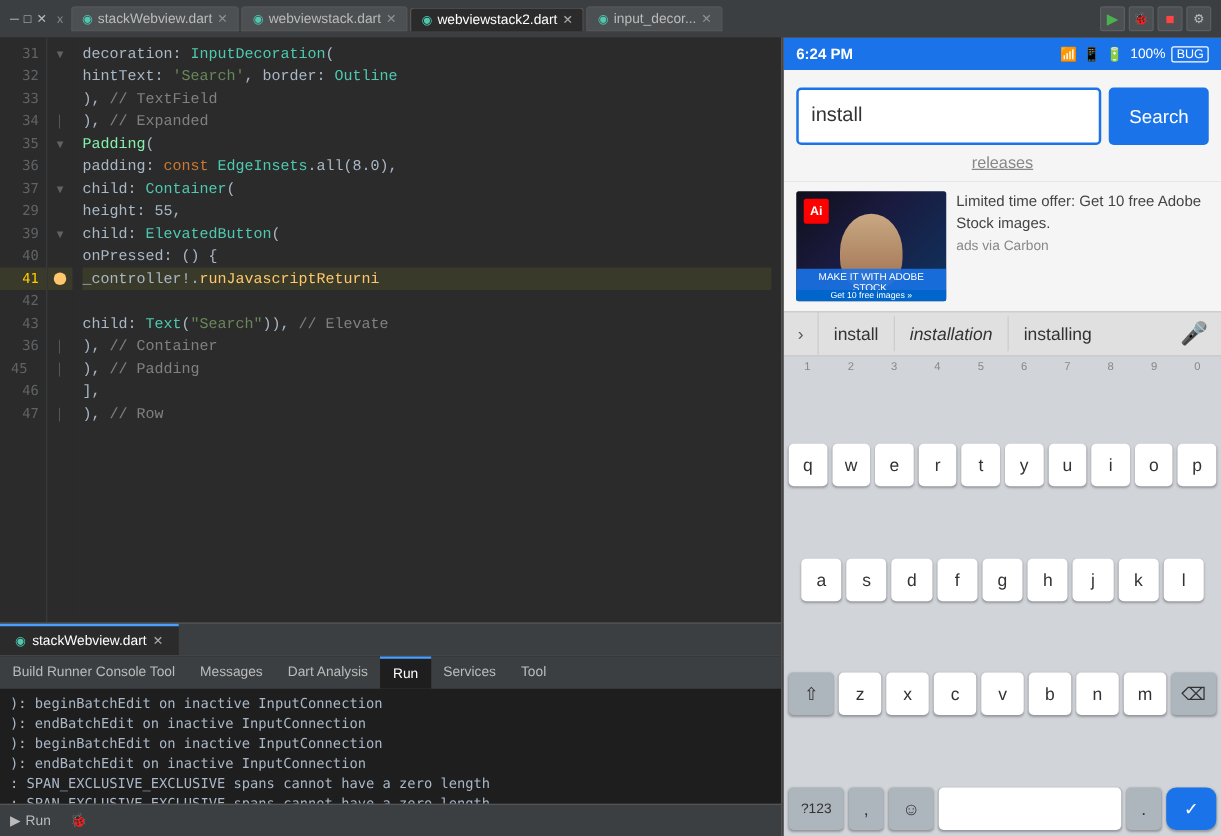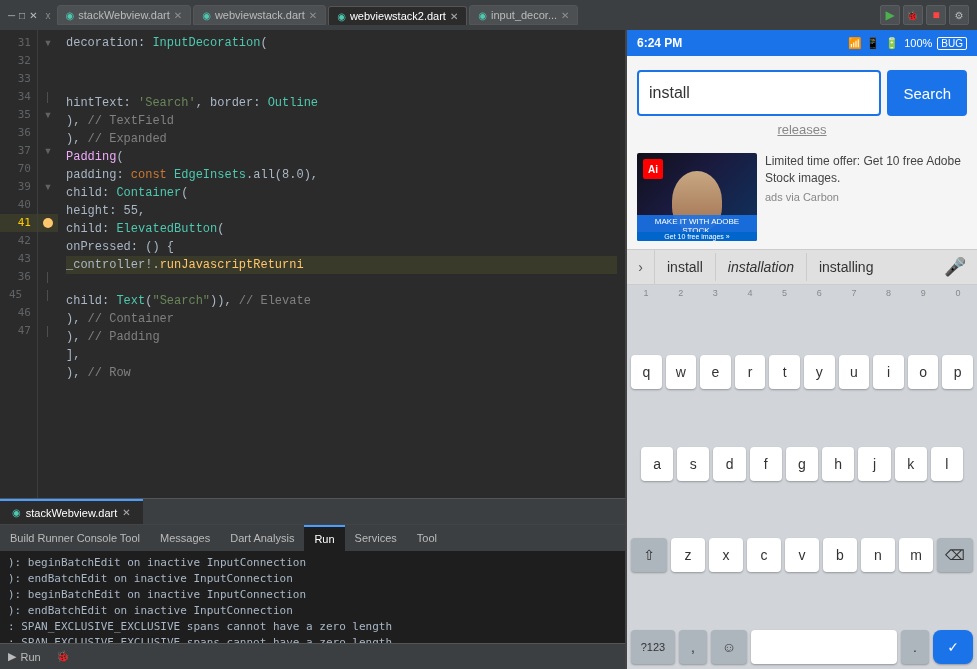--- a/index.html
+++ b/index.html
@@ -54,21 +54,21 @@
     <div style="flex:1;display:flex;overflow:hidden;">
 
       <div style="width:38px;background:#2b2b2b;padding:4px 0;flex-shrink:0;border-right:1px solid #3c3f41;">
         <div style="height:18px;line-height:18px;text-align:right;padding-right:6px;font-size:11px;color:#606366;font-family:monospace;">31</div>
         <div style="height:18px;line-height:18px;text-align:right;padding-right:6px;font-size:11px;color:#606366;font-family:monospace;">32</div>
         <div style="height:18px;line-height:18px;text-align:right;padding-right:6px;font-size:11px;color:#606366;font-family:monospace;">33</div>
         <div style="height:18px;line-height:18px;text-align:right;padding-right:6px;font-size:11px;color:#606366;font-family:monospace;">34</div>
         <div style="height:18px;line-height:18px;text-align:right;padding-right:6px;font-size:11px;color:#606366;font-family:monospace;">35</div>
         <div style="height:18px;line-height:18px;text-align:right;padding-right:6px;font-size:11px;color:#606366;font-family:monospace;">36</div>
         <div style="height:18px;line-height:18px;text-align:right;padding-right:6px;font-size:11px;color:#606366;font-family:monospace;">37</div>
-        <div style="height:18px;line-height:18px;text-align:right;padding-right:6px;font-size:11px;color:#606366;font-family:monospace;">70</div>
+        <div style="height:18px;line-height:18px;text-align:right;padding-right:6px;font-size:11px;color:#606366;font-family:monospace;">29</div>
         <div style="height:18px;line-height:18px;text-align:right;padding-right:6px;font-size:11px;color:#606366;font-family:monospace;">39</div>
         <div style="height:18px;line-height:18px;text-align:right;padding-right:6px;font-size:11px;color:#606366;font-family:monospace;">40</div>
         <div style="height:18px;line-height:18px;text-align:right;padding-right:6px;font-size:11px;color:#ffcc00;font-family:monospace;background:#3a3a2a;">41</div>
         <div style="height:18px;line-height:18px;text-align:right;padding-right:6px;font-size:11px;color:#606366;font-family:monospace;">42</div>
         <div style="height:18px;line-height:18px;text-align:right;padding-right:6px;font-size:11px;color:#606366;font-family:monospace;">43</div>
         <div style="height:18px;line-height:18px;text-align:right;padding-right:6px;font-size:11px;color:#606366;font-family:monospace;">36</div>
         <div style="height:18px;line-height:18px;text-align:center;padding-right:6px;font-size:11px;color:#606366;font-family:monospace;">45</div>
         <div style="height:18px;line-height:18px;text-align:right;padding-right:6px;font-size:11px;color:#606366;font-family:monospace;">46</div>
         <div style="height:18px;line-height:18px;text-align:right;padding-right:6px;font-size:11px;color:#606366;font-family:monospace;">47</div>
       </div>
@@ -110,34 +110,34 @@
             <span style="color:#606366;font-size:9px;">│</span>
           </div>
       </div>
 
       <div style="flex:1;padding:4px 8px;overflow:hidden;font-family:'Consolas','Courier New',monospace;">
 
         <div style="height:18px;line-height:18px;font-size:12px;white-space:nowrap;">
           <span style="color:#a9b7c6;">        decoration: </span><span style="color:#4ec9b0;">InputDecoration</span><span style="color:#a9b7c6;">(</span>
         </div>
 
-        <div style="height:18px;line-height:18px;font-size:12px;white-space:nowrap;margin-top:42px;">
+        <div style="height:18px;line-height:18px;font-size:12px;white-space:nowrap;">
           <span style="color:#a9b7c6;">          hintText: </span><span style="color:#6a8759;">'Search'</span><span style="color:#a9b7c6;">, border: </span><span style="color:#4ec9b0;">Outline</span>
         </div>
 
         <div style="height:18px;line-height:18px;font-size:12px;white-space:nowrap;">
           <span style="color:#a9b7c6;">        ), </span><span style="color:#808080;">// TextField</span>
         </div>
 
         <div style="height:18px;line-height:18px;font-size:12px;white-space:nowrap;">
           <span style="color:#a9b7c6;">      ), </span><span style="color:#808080;">// Expanded</span>
         </div>
 
         <div style="height:18px;line-height:18px;font-size:12px;white-space:nowrap;">
-          <span style="color:#a9b7c6;">      </span><span style="color:#f0abfc;">Padding</span><span style="color:#a9b7c6;">(</span>
+          <span style="color:#a9b7c6;">      </span><span style="color:#86efac;">Padding</span><span style="color:#a9b7c6;">(</span>
         </div>
 
         <div style="height:18px;line-height:18px;font-size:12px;white-space:nowrap;">
           <span style="color:#a9b7c6;">        padding: </span><span style="color:#cc7832;">const </span><span style="color:#4ec9b0;">EdgeInsets</span><span style="color:#a9b7c6;">.all(8.0),</span>
         </div>
 
         <div style="height:18px;line-height:18px;font-size:12px;white-space:nowrap;">
           <span style="color:#a9b7c6;">        child: </span><span style="color:#4ec9b0;">Container</span><span style="color:#a9b7c6;">(</span>
         </div>
 

